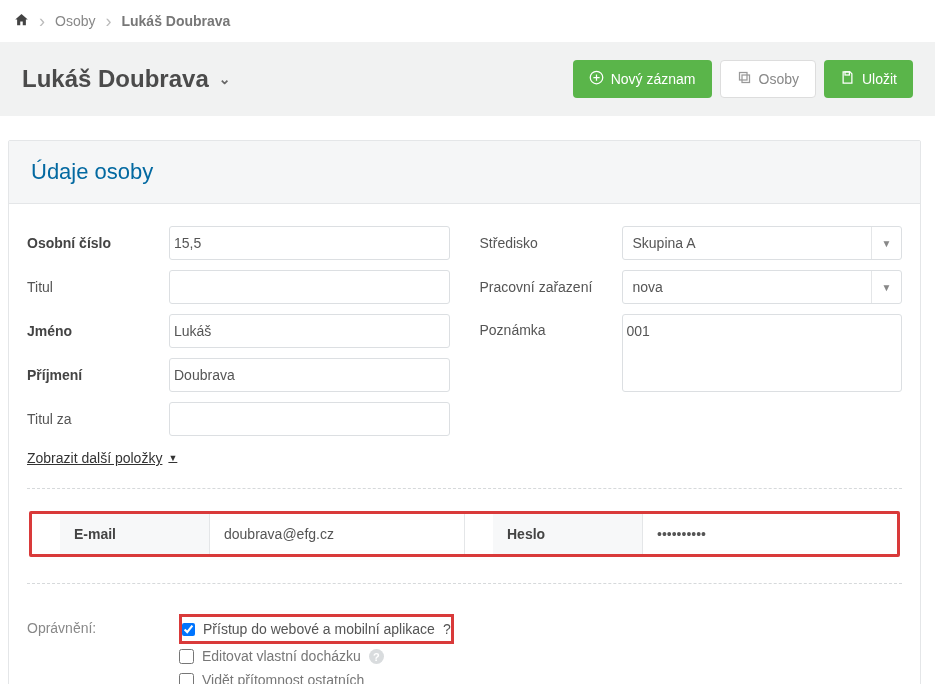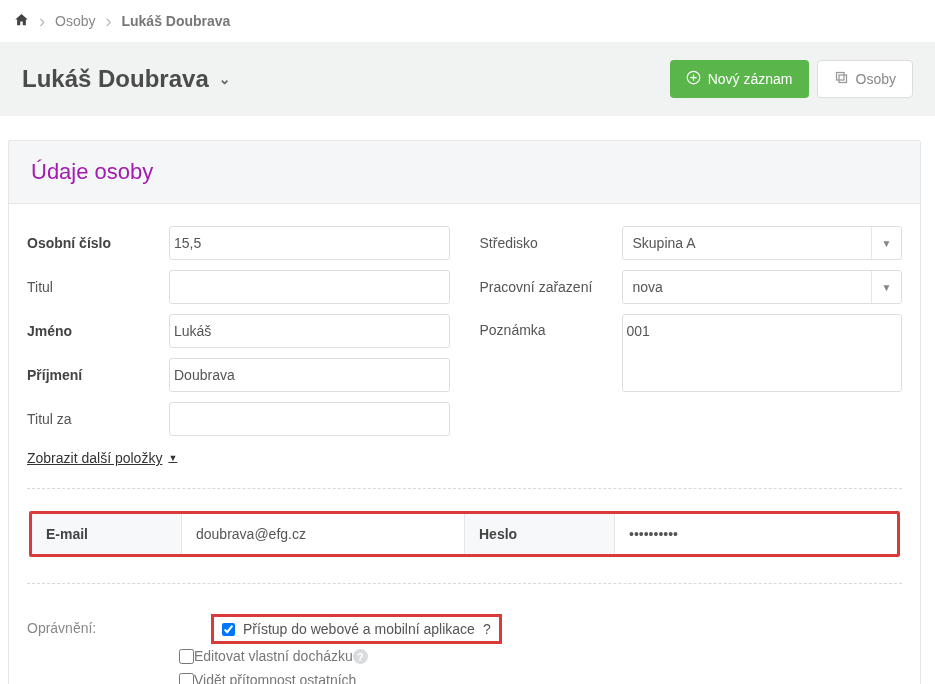--- a/index.html
+++ b/index.html
@@ -67,21 +67,21 @@
 
   .panel {
     margin: 24px 14px 0 8px;
     border: 1px solid #e4e6e8;
     border-radius: 2px;
   }
   .panel-header {
     background: #f5f6f7;
     padding: 18px 22px;
     font-size: 22px;
-    color: #a21caf;
+    color: #0369a1;
     border-bottom: 1px solid #e4e6e8;
   }
   .panel-body {
     padding: 22px 18px 8px 18px;
   }
   .cols {
     display: flex;
     gap: 30px;
   }
   .col { flex: 1; }
@@ -154,20 +154,21 @@
     display: flex;
     align-items: center;
   }
   .highlight-row .lbl {
     background: #f7f8f9;
     padding: 12px 14px;
     font-weight: 700;
     color: #444;
     width: 150px;
     border-right: 1px solid #e4e6e8;
+    margin-left: 28px;
   }
   .highlight-row input {
     flex: 1;
     border: none;
     padding: 12px 14px;
     font-size: 14px;
     color: #555;
     font-family: inherit;
     outline: none;
   }
@@ -183,44 +184,44 @@
   }
   .perm-block .plabel {
     width: 152px;
     color: #888;
     padding-top: 6px;
   }
   .perm-list { flex: 1; }
   .perm-item {
     display: flex;
     align-items: flex-end;
+    gap: 8px;
     padding: 4px 0;
     color: #777;
   }
   .perm-item input[type=checkbox] {
     width: 15px; height: 15px;
   }
   .perm-item .q {
     width: 15px; height: 15px;
     border-radius: 50%;
     background: #d9dcde;
     color: #fff;
     font-size: 11px;
     display: inline-flex;
     align-items: center;
     justify-content: center;
     font-weight: 700;
   }
   .perm-highlight {
     border: 3px solid #d93a3a;
-    padding: 4px 8px;
+    padding: 4px 0;
     display: inline-flex;
     align-items: center;
     gap: 8px;
-    margin-left: 32px;
   }
   .perm-highlight .txt { color: #555; }
 
   svg.ico-svg { width: 15px; height: 15px; }
 </style>
 </head>
 <body>
 
 <div class="breadcrumb">
   <span class="home-icon">
@@ -251,20 +252,29 @@
     </button>
     <button class="btn btn-white">
       <span class="ico">
         <svg class="ico-svg" viewBox="0 0 24 24" fill="none" stroke="#999" stroke-width="2">
             <rect x="8" y="8" width="12" height="12"></rect>
             <rect x="4" y="4" width="12" height="12"></rect>
           </svg>
       </span>
       <span>Osoby</span>
     </button>
+    <button class="btn btn-green">
+      <span class="ico">
+        <svg class="ico-svg" viewBox="0 0 24 24" fill="#fff">
+            <path d="M5 3h11l3 3v15H5z" fill="none" stroke="#fff" stroke-width="2"></path>
+            <rect x="8" y="3" width="7" height="5" fill="none" stroke="#fff" stroke-width="2"></rect>
+          </svg>
+      </span>
+      <span>Uložit</span>
+    </button>
   </div>
 </div>
 
 <div class="panel">
   <div class="panel-header">Údaje osoby</div>
   <div class="panel-body">
 
     <div class="cols">
 
       <div class="col">

